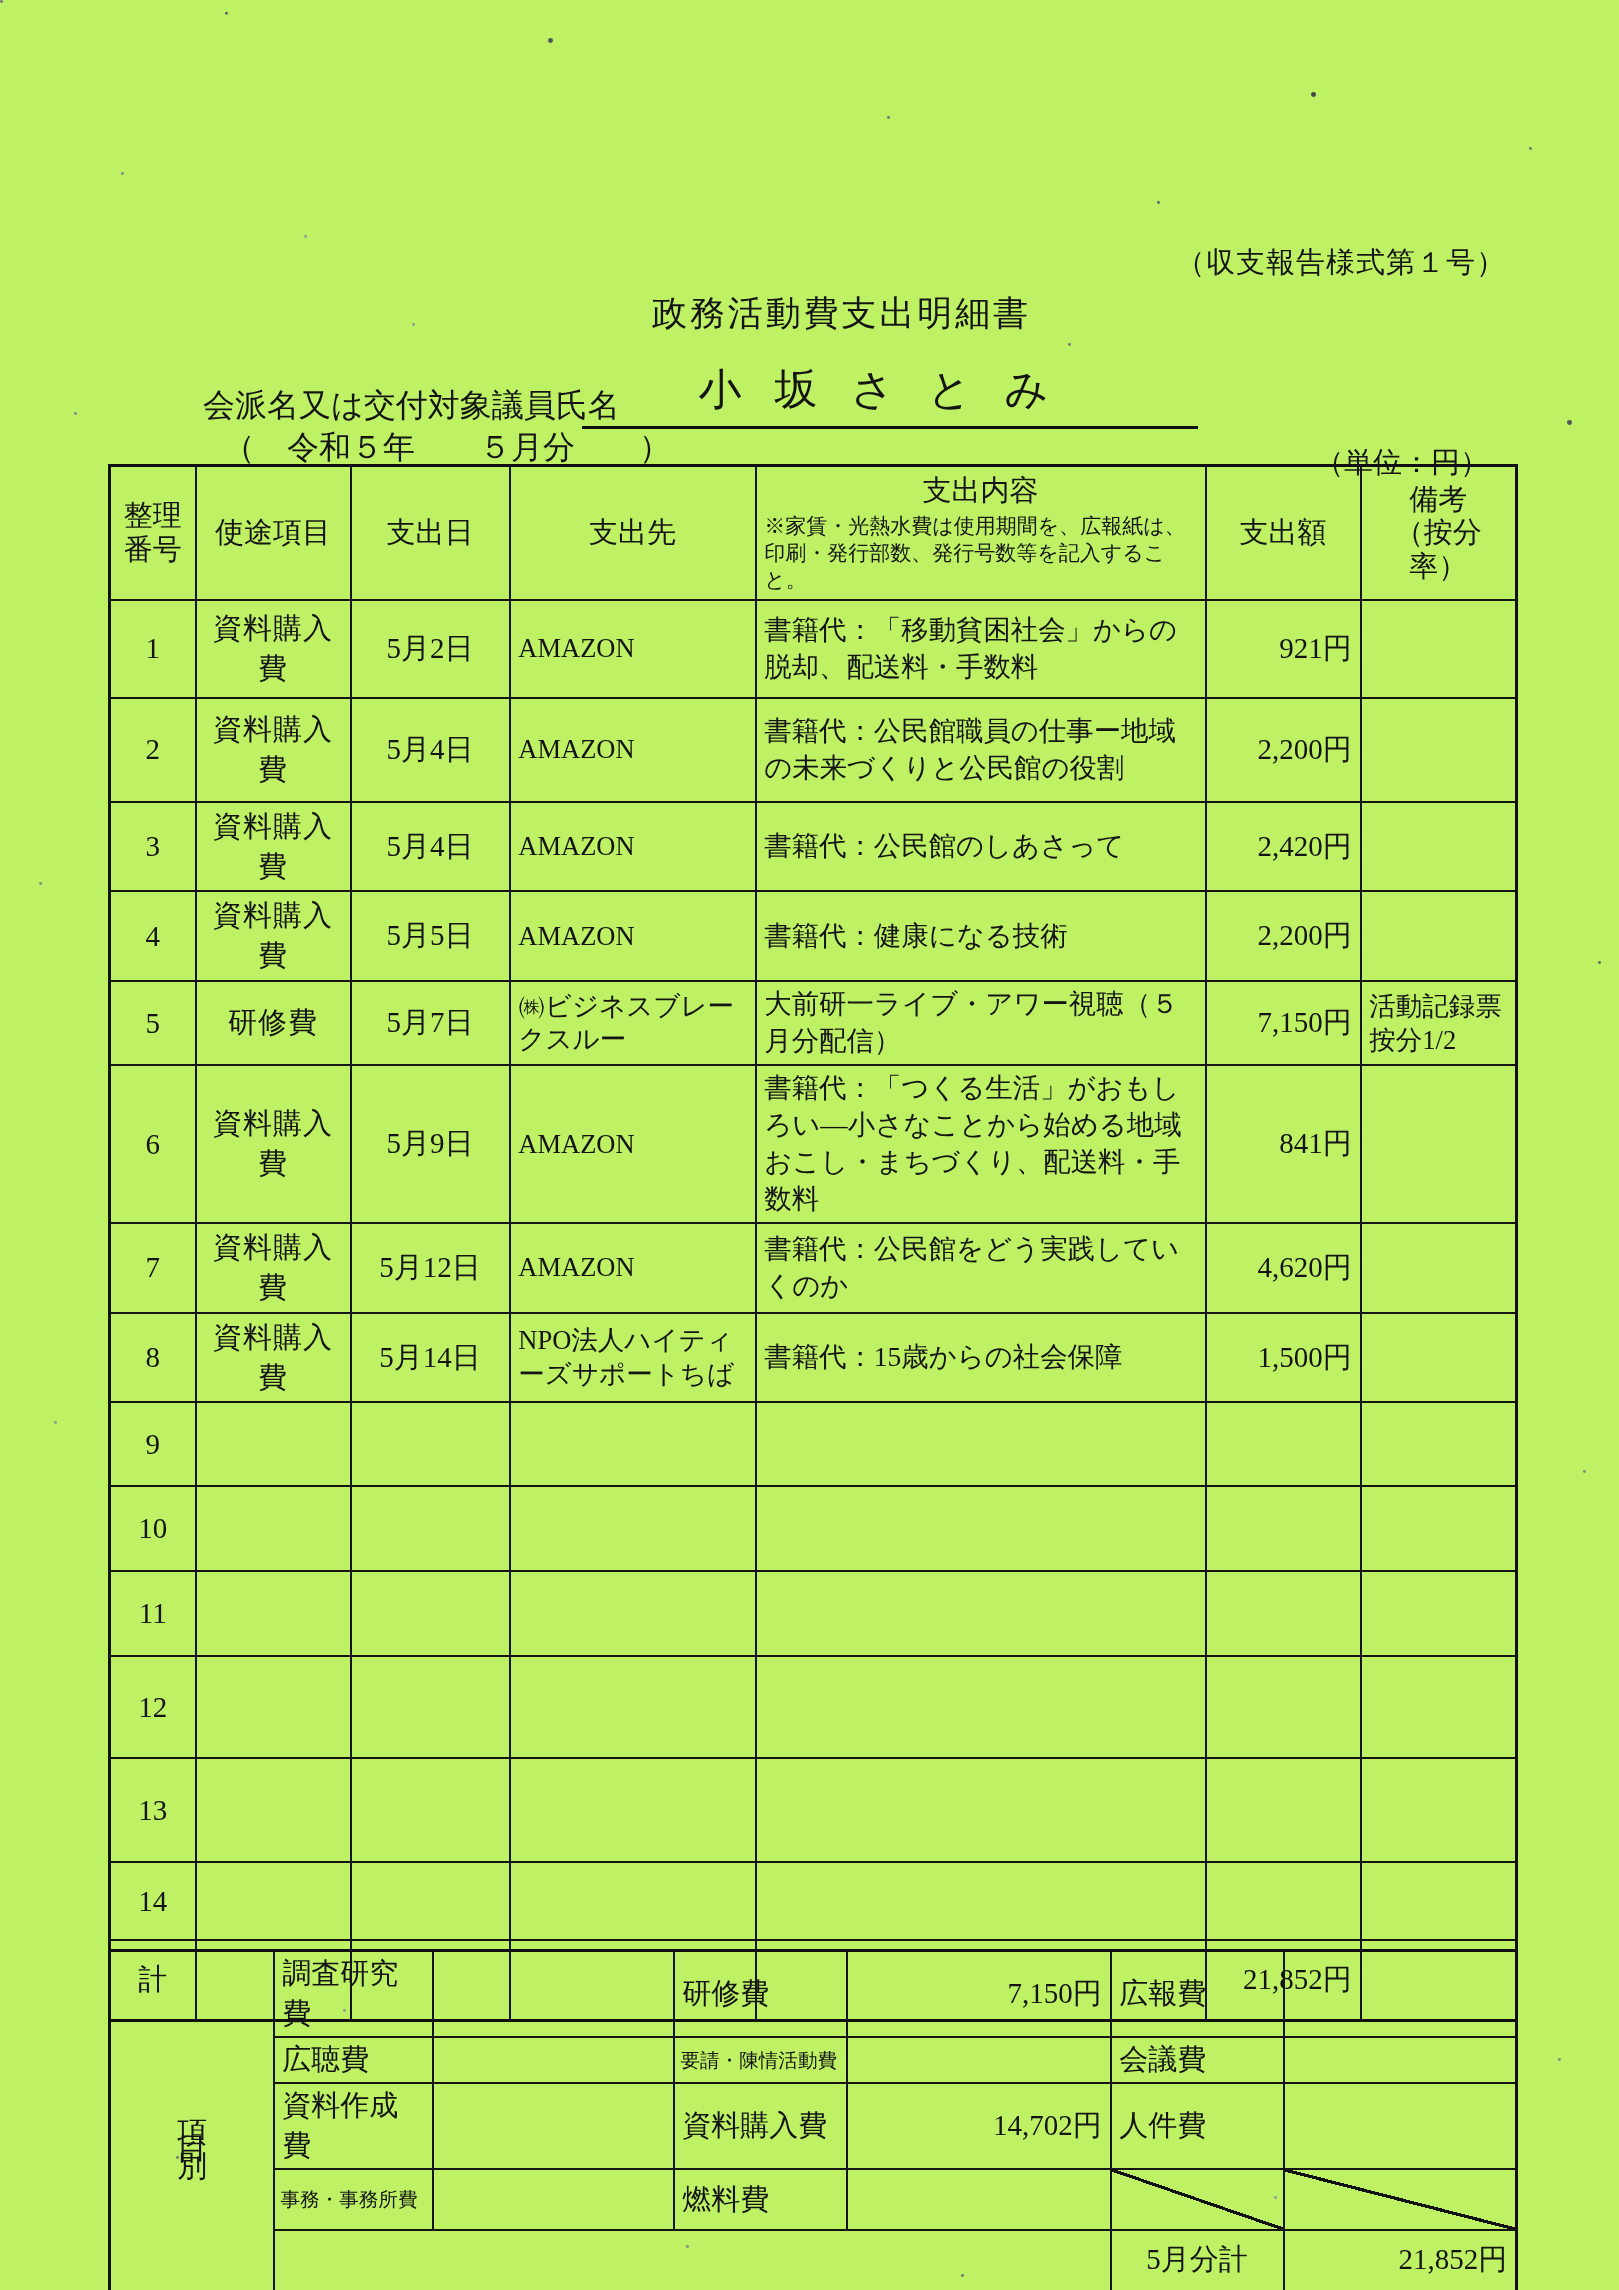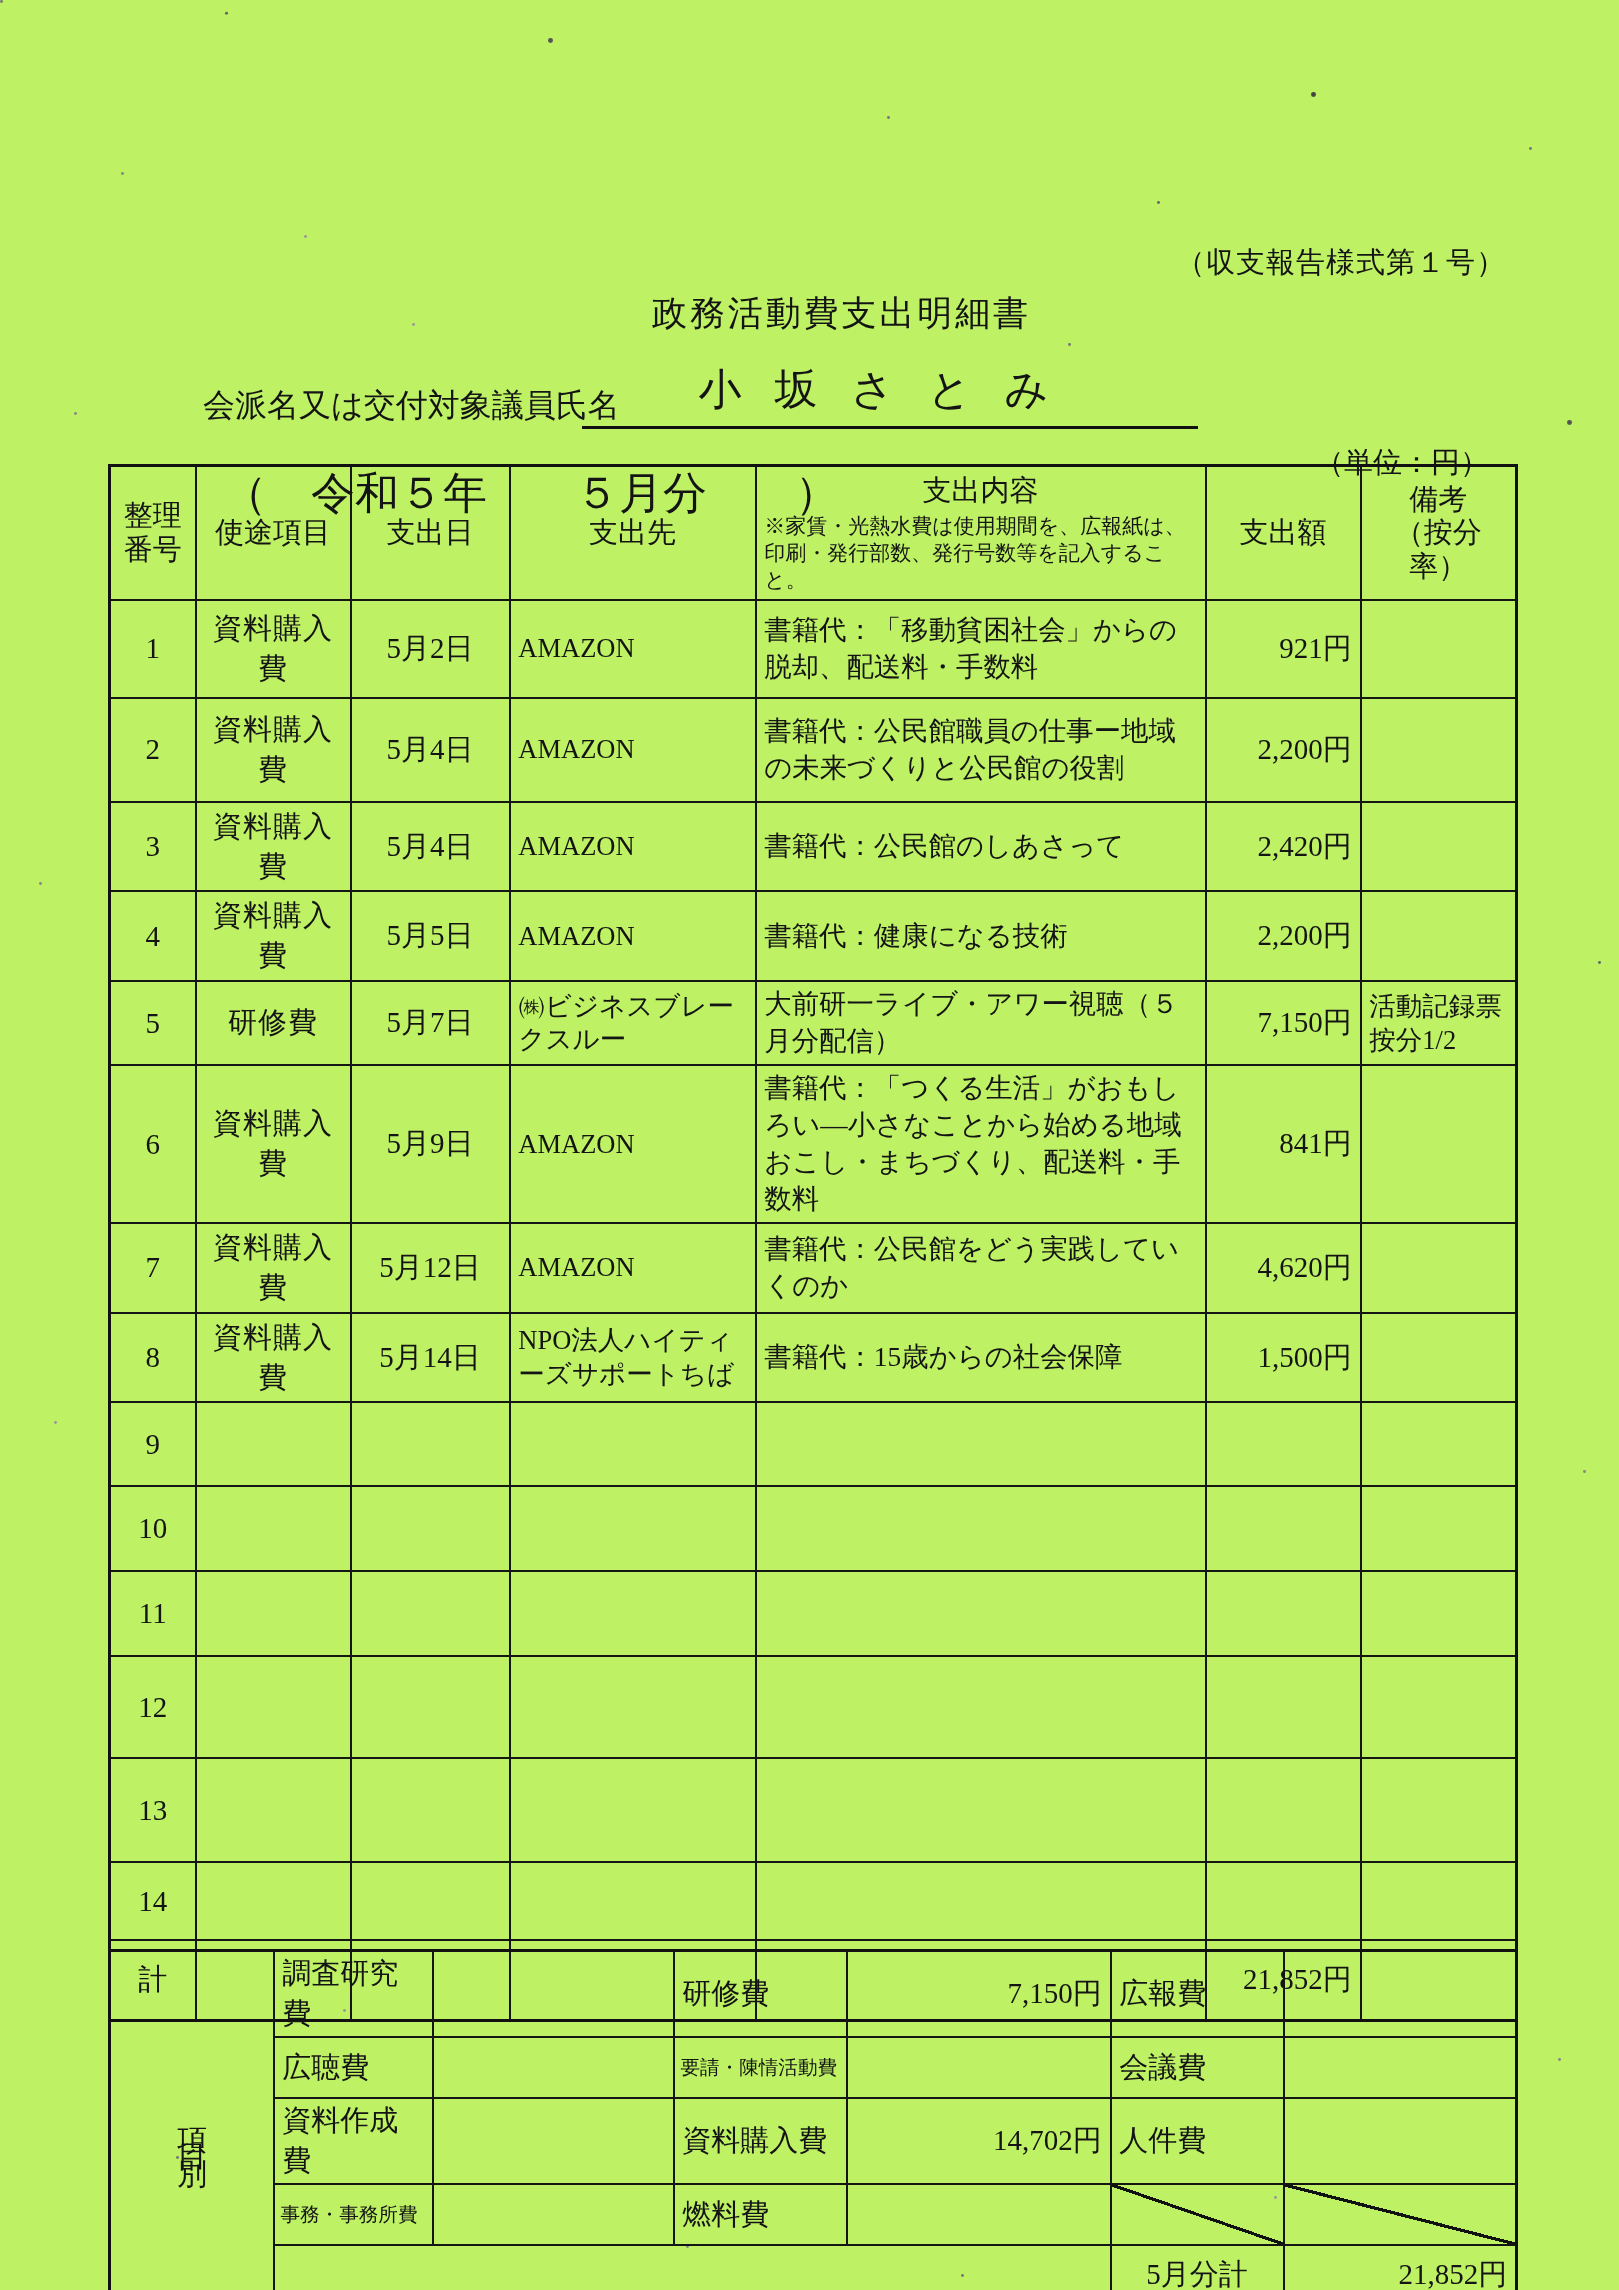--- a/index.html
+++ b/index.html
@@ -27,21 +27,21 @@
       343px 2009px 0 #999, 1558px 2058px 0 #888;
   }
   .form-note{position:absolute;left:1176px;top:243px;font-size:29px;letter-spacing:1px;}
   .doc-title{position:absolute;left:652px;top:290px;font-size:35px;letter-spacing:2.9px;font-weight:500;}
   .name-row{position:absolute;left:184px;top:384px;font-size:32px;white-space:nowrap;margin-left:19px;}
   .name-underline{
     position:absolute;left:582px;top:361px;width:616px;height:65px;
     border-bottom:3.9px solid #111;text-align:center;
   }
   .member-name{font-size:43px;letter-spacing:33px;white-space:nowrap;}
-  .period{position:absolute;left:223px;top:464px;font-size:44px;text-align:right;}
+  .period{position:absolute;left:223px;top:426px;font-size:32px;text-align:right;}
   .unit-note{position:absolute;left:1315px;top:443px;font-size:29px;}
 
   table{border-collapse:collapse;table-layout:fixed;}
   .main-table{
     position:absolute;left:108px;top:464px;width:1407px;
     border:3.9px solid #111;
   }
   .main-table td,.main-table th{
     border-left:2px solid #151515;border-right:2px solid #151515;
     border-top:2.9px solid #151515;border-bottom:2.9px solid #151515;
@@ -277,21 +277,21 @@
     <tbody>
         <tr style="height:61px">
       <td class="s-side" rowspan="5">項目別</td>
       <td class="s-label">調査研究費</td>
       <td class="s-value"></td>
       <td class="s-label">研修費</td>
       <td class="s-value">7,150円</td>
       <td class="s-label">広報費</td>
       <td class="s-value"></td>
     </tr>
-    <tr style="height:61px">
+    <tr style="height:46px">
       <td class="s-label">広聴費</td>
       <td class="s-value"></td>
       <td class="s-label small">要請・陳情活動費</td>
       <td class="s-value"></td>
       <td class="s-label">会議費</td>
       <td class="s-value"></td>
     </tr>
     <tr style="height:61px">
       <td class="s-label">資料作成費</td>
       <td class="s-value"></td>

